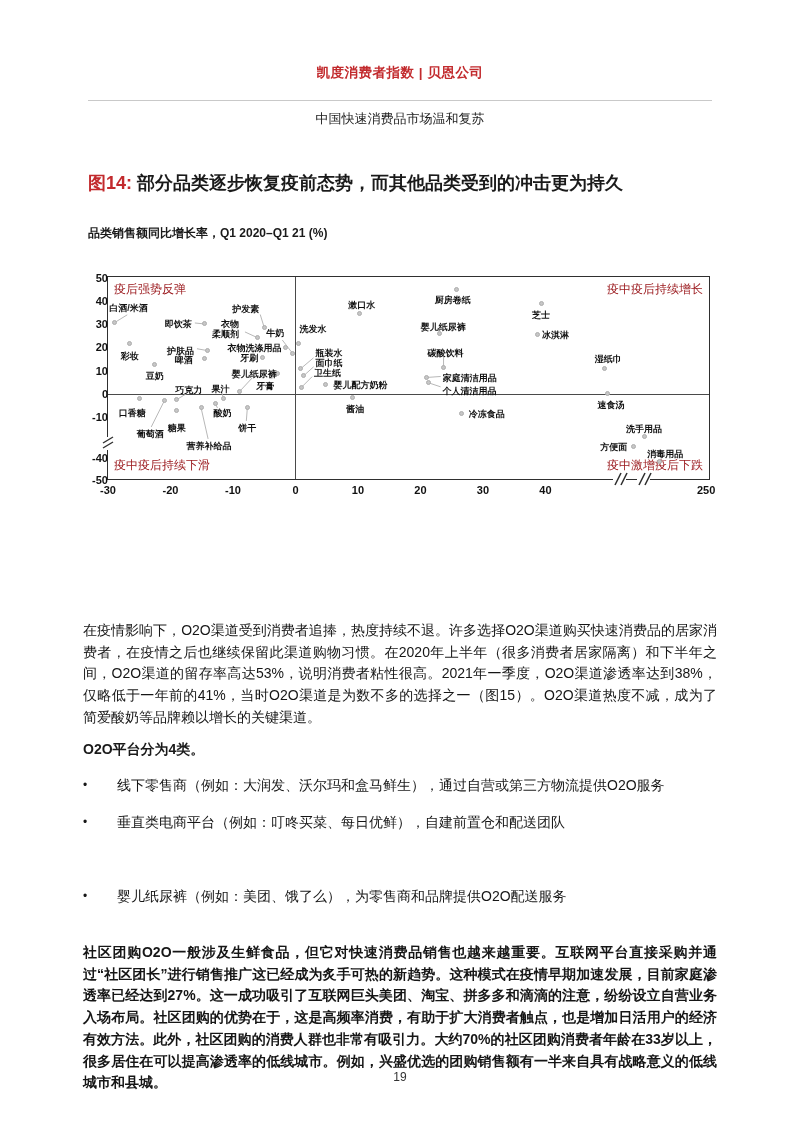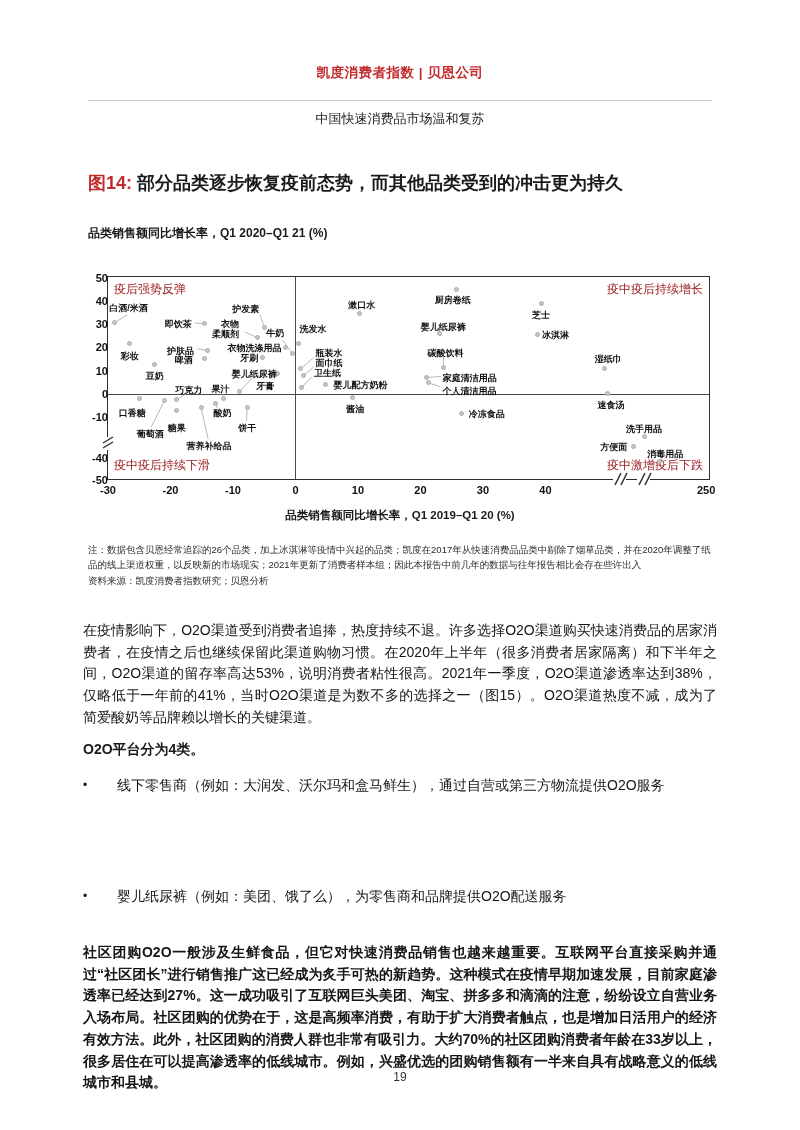--- a/index.html
+++ b/index.html
@@ -192,34 +192,32 @@
       <div class="pt-dot" style="left: 351.17px; top: 134.482px;"></div>
       <div class="pt-label" style="top: 131.982px; left: 360.67px; text-align: left;">冷冻食品</div>
       <div class="pt-dot" style="left: 533.567px; top: 157.436px;"></div>
       <div class="pt-label" style="top: 146.936px; left: 536.067px; transform: translateX(-50%);">洗手用品</div>
       <div class="pt-dot" style="left: 522.713px; top: 167.432px;"></div>
       <div class="pt-label" style="top: 164.932px; right: 81.787px; text-align: right;">方便面</div>
       <div class="pt-dot" style="left: 548.642px; top: 181.508px;"></div>
       <div class="pt-label" style="top: 172.008px; left: 557.142px; transform: translateX(-50%);">消毒用品</div>
     </div>
 
-  <div class="xaxis-title">品类销售额同比增长率，Q1 2019–Q1 20 (%)</div>
-
-  <div class="notes">
-    <div>注：数据包含贝恩经常追踪的26个品类，加上冰淇淋等疫情中兴起的品类；凯度在2017年从快速消费品品类中剔除了烟草品类，并在2020年调整了纸品的线上渠道权重，以反映新的市场现实；2021年更新了消费者样本组；因此本报告中前几年的数据与往年报告相比会存在些许出入</div>
-    <div class="src">资料来源：凯度消费者指数研究；贝恩分析</div>
-  </div>
+
 
   <div class="bodyblock p1">在疫情影响下，O2O渠道受到消费者追捧，热度持续不退。许多选择O2O渠道购买快速消费品的居家消费者，在疫情之后也继续保留此渠道购物习惯。在2020年上半年（很多消费者居家隔离）和下半年之间，O2O渠道的留存率高达53%，说明消费者粘性很高。2021年一季度，O2O渠道渗透率达到38%，仅略低于一年前的41%，当时O2O渠道是为数不多的选择之一（图15）。O2O渠道热度不减，成为了简爱酸奶等品牌赖以增长的关键渠道。</div>
 
   <div class="o2o-head">O2O平台分为4类。</div>
 
   <div class="bullet b0">
     <span class="dot">•</span><span class="btxt">线下零售商（例如：大润发、沃尔玛和盒马鲜生），通过自营或第三方物流提供O2O服务</span>
   </div>
+  <div class="bullet b1">
+    <span class="dot">•</span><span class="btxt">垂直类电商平台（例如：叮咚买菜、每日优鲜），自建前置仓和配送团队</span>
+  </div>
   <div class="bullet b3">
     <span class="dot">•</span><span class="btxt">婴儿纸尿裤（例如：美团、饿了么），为零售商和品牌提供O2O配送服务</span>
   </div>
 
   <div class="bodyblock p2">社区团购O2O一般涉及生鲜食品，但它对快速消费品销售也越来越重要。互联网平台直接采购并通过“社区团长”进行销售推广这已经成为炙手可热的新趋势。这种模式在疫情早期加速发展，目前家庭渗透率已经达到27%。这一成功吸引了互联网巨头美团、淘宝、拼多多和滴滴的注意，纷纷设立自营业务入场布局。社区团购的优势在于，这是高频率消费，有助于扩大消费者触点，也是增加日活用户的经济有效方法。此外，社区团购的消费人群也非常有吸引力。大约70%的社区团购消费者年龄在33岁以上，很多居住在可以提高渗透率的低线城市。例如，兴盛优选的团购销售额有一半来自具有战略意义的低线城市和县城。</div>
 
   <div class="pagenum">19</div>
 
 </div>
 

